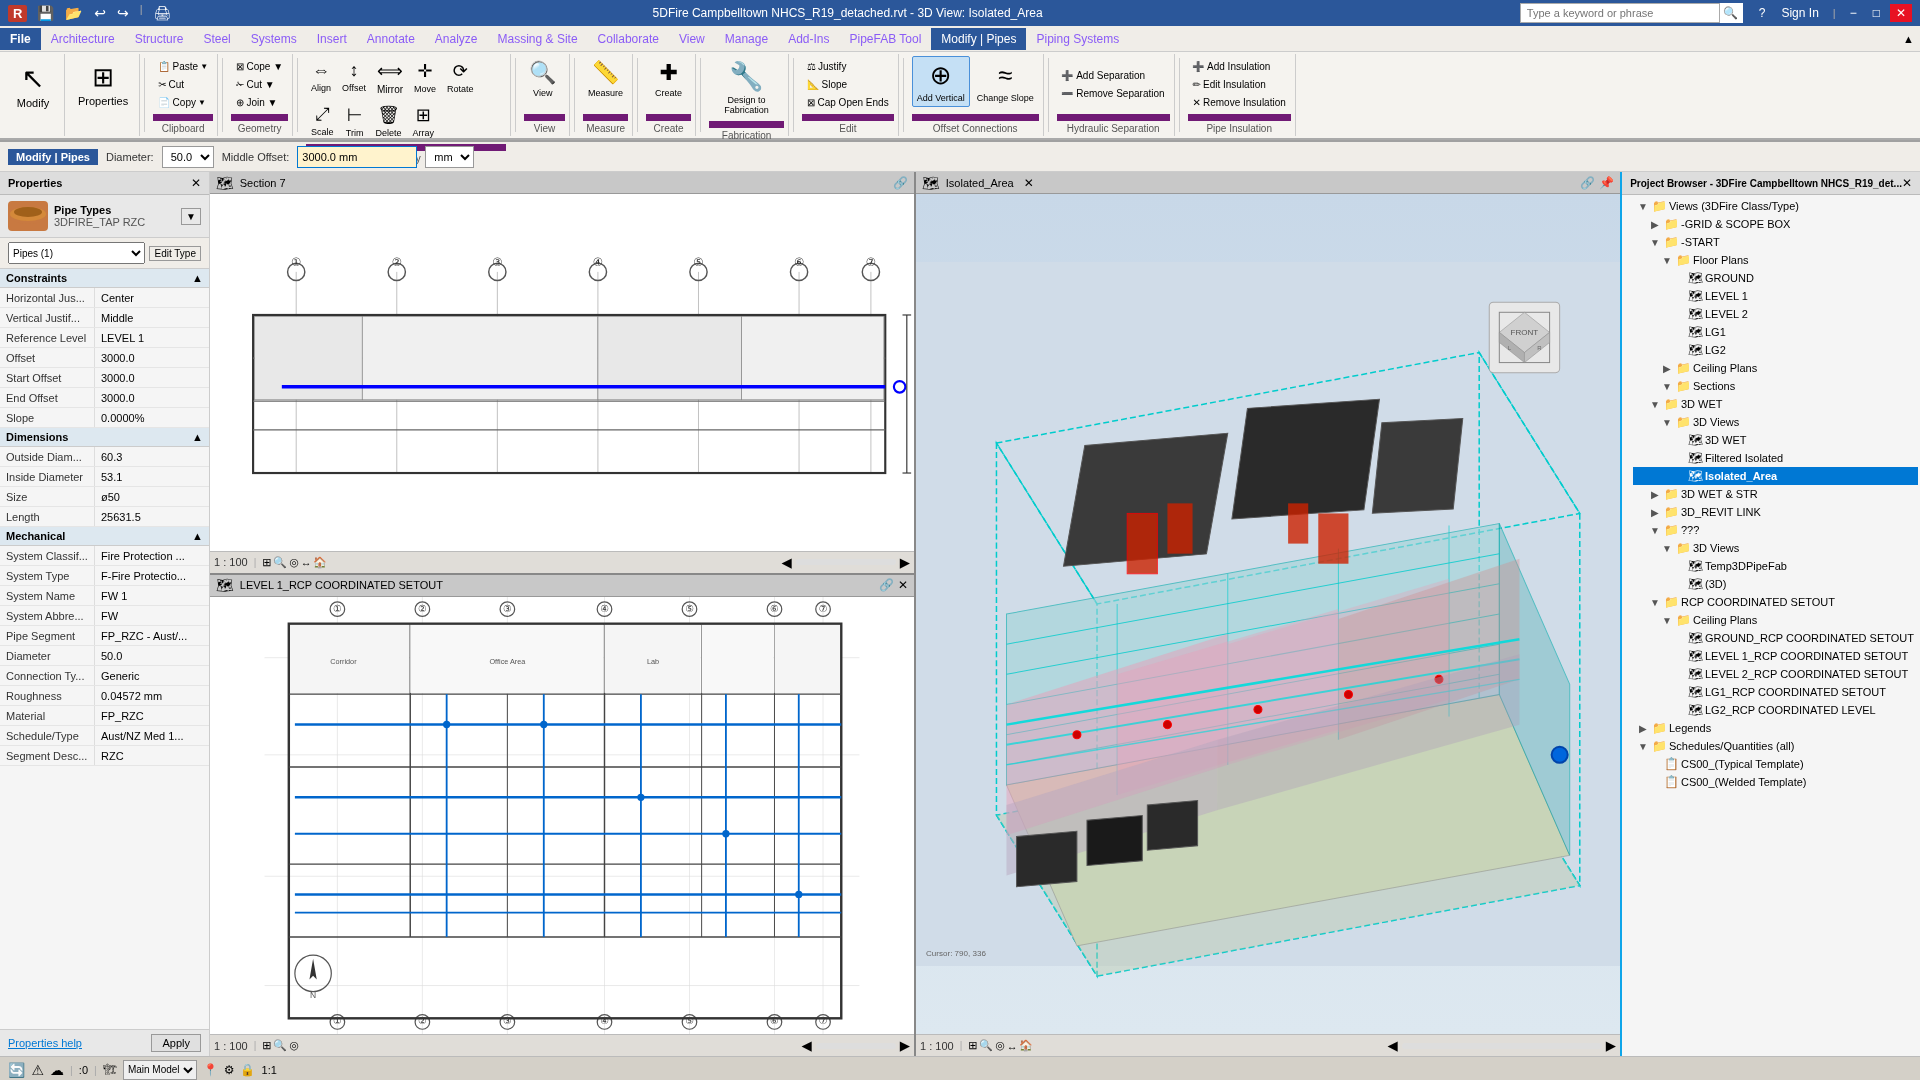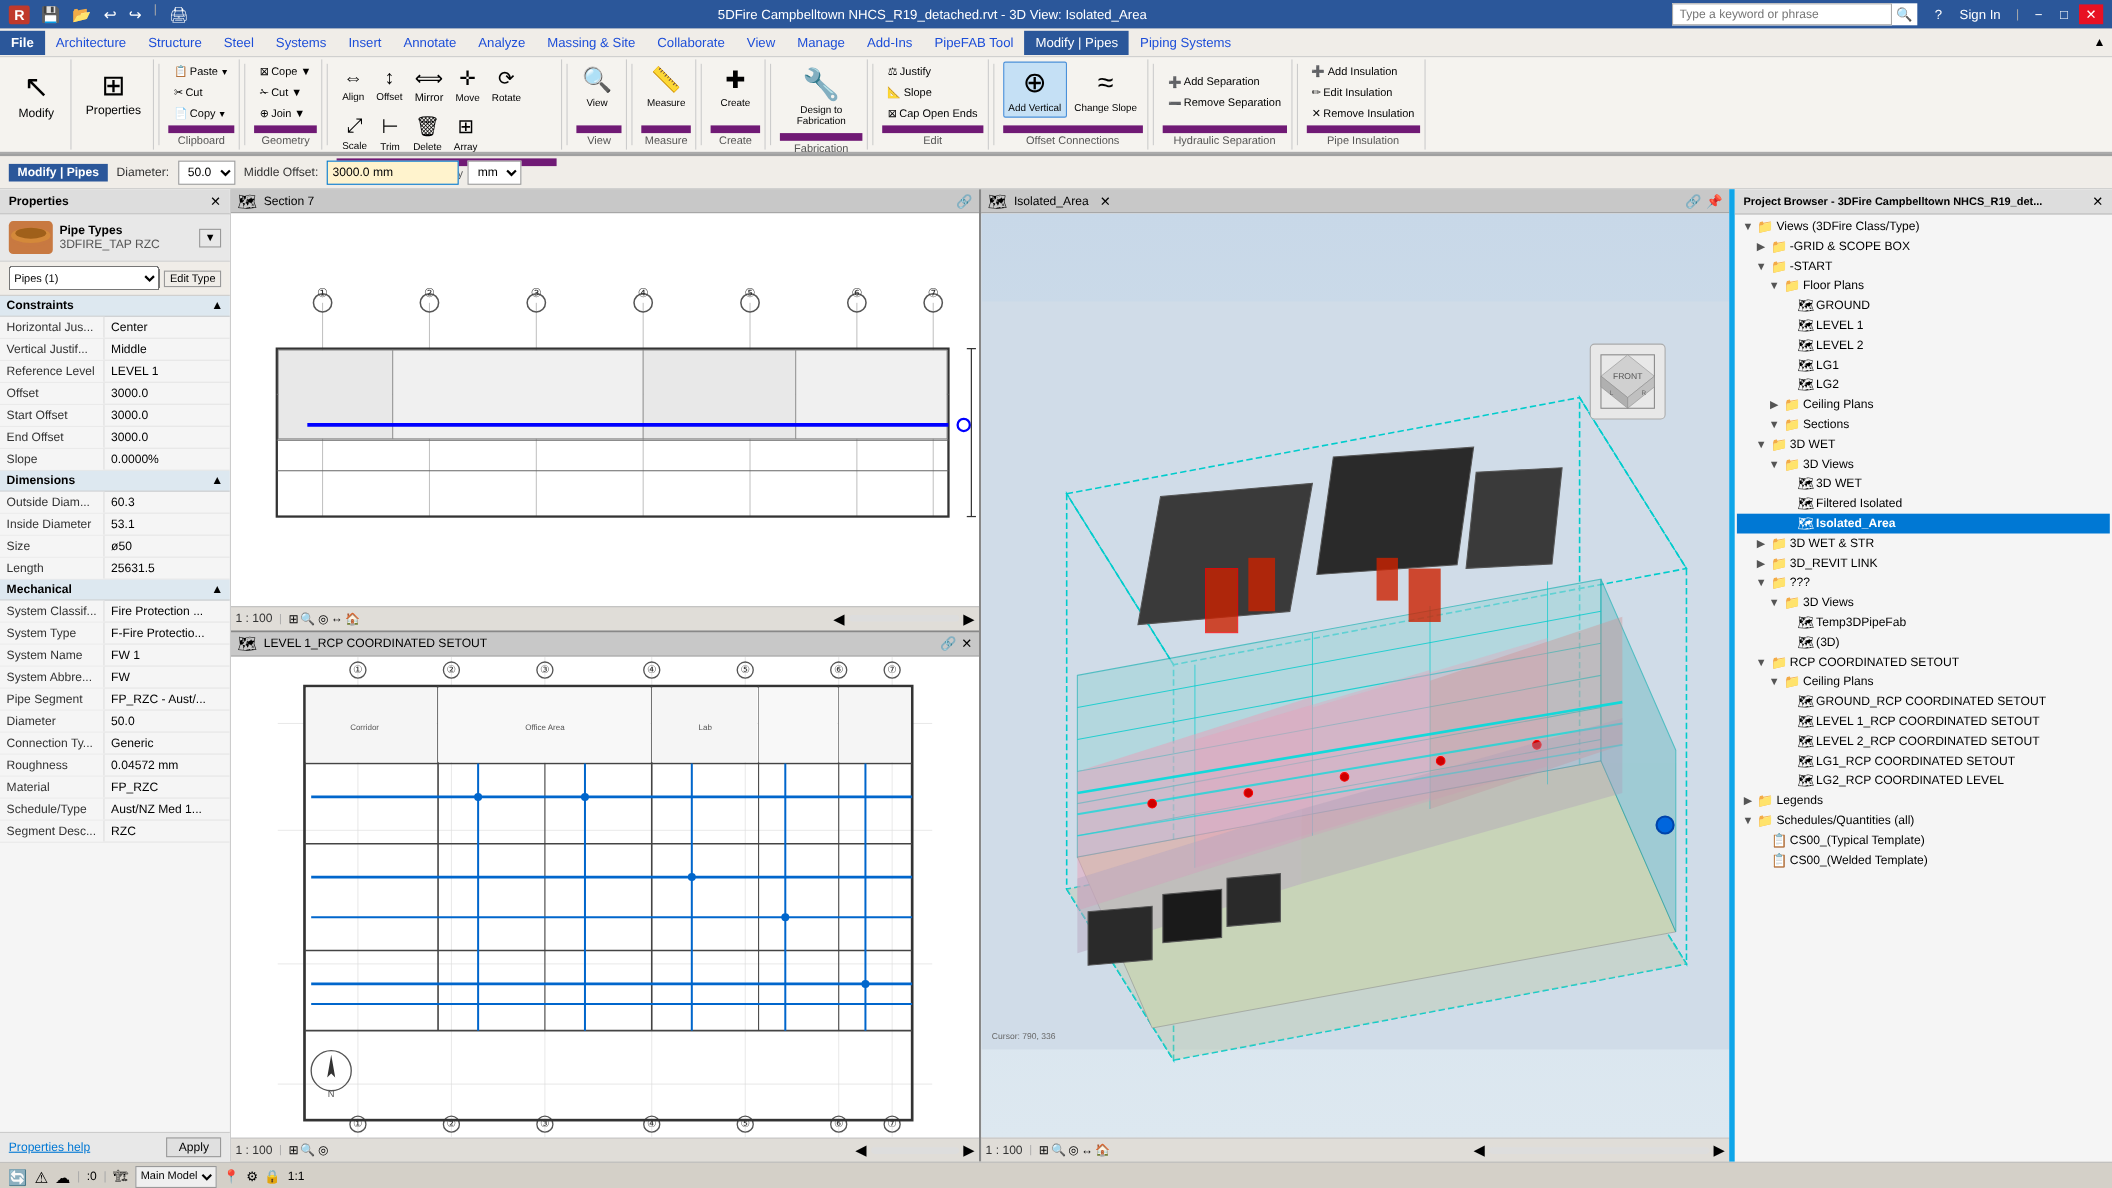--- a/index.html
+++ b/index.html
@@ -8,21 +8,21 @@
     
     #titlebar { background: #2b579a; color: white; height: 26px; display: flex; align-items: center; justify-content: space-between; padding: 0 8px; }
     #titlebar-left { display: flex; align-items: center; gap: 6px; }
     #titlebar-center { font-size: 12px; color: white; }
     #titlebar-right { display: flex; align-items: center; gap: 4px; }
     .title-btn { background: transparent; border: none; color: white; cursor: pointer; padding: 2px 6px; font-size: 12px; }
     .qa-btn { background: transparent; border: none; color: white; cursor: pointer; padding: 2px 4px; font-size: 14px; }
     
     
     #menubar { background: #f0ede8; height: 26px; display: flex; align-items: center; border-bottom: 1px solid #ccc; }
-    .menu-item { padding: 4px 10px; cursor: pointer; font-size: 12px; color: #1d4ed8; }
+    .menu-item { padding: 4px 10px; cursor: pointer; font-size: 12px; color: #8b5cf6; }
     .menu-item.active { background: #2b579a; color: white; }
     
     
     #ribbon { background: #f5f3ef; border-bottom: 2px solid #a0a0a0; display: flex; flex-direction: column; }
     #ribbon-content { display: flex; height: 90px; align-items: stretch; padding: 2px 4px; gap: 2px; }
     .ribbon-group { display: flex; flex-direction: column; border-right: 1px solid #ccc; padding: 2px 4px; min-width: 50px; }
     .ribbon-group-items { display: flex; align-items: flex-start; gap: 2px; flex: 1; }
     .ribbon-group-label { text-align: center; font-size: 10px; color: #555; padding-top: 2px; border-top: 7px solid #701a75; margin-top: 2px; }
     .ribbon-btn { display: flex; flex-direction: column; align-items: center; justify-content: flex-start; padding: 3px 4px; cursor: pointer; border: 1px solid transparent; border-radius: 2px; min-width: 40px; font-size: 10px; text-align: center; gap: 2px; }
     .ribbon-btn.active { background: #c5e0f5; border-color: #4a90d9; }
@@ -62,21 +62,21 @@
     .view-header { background: #c8c8c8; height: 22px; display: flex; align-items: center; padding: 0 6px; gap: 6px; border-bottom: 1px solid #999; font-size: 11px; }
     .view-title { font-weight: normal; }
     .view-content { flex: 1; overflow: hidden; position: relative; }
     .view-toolbar { background: #e0ddd8; height: 22px; display: flex; align-items: center; padding: 0 4px; gap: 2px; border-top: 1px solid #bbb; font-size: 10px; }
     .view-scale { font-size: 11px; color: #333; }
     
     
     #view-3d-content { background: #e5e8ea; flex: 1; position: relative; }
     
     
-    #project-browser { width: 348px; background: #f5f5f5; border-left: 5px solid #0ea5e9; display: flex; flex-direction: column; overflow: hidden; }
+    #project-browser { width: 300px; background: #f5f5f5; border-left: 2px solid #0ea5e9; display: flex; flex-direction: column; overflow: hidden; align-items: flex-end; }
     #pb-header { background: #ddd; padding: 4px 8px; font-size: 11px; font-weight: bold; display: flex; justify-content: space-between; align-items: center; border-bottom: 1px solid #bbb; }
     #pb-body { flex: 1; overflow-y: auto; padding: 2px; }
     .pb-item { display: flex; align-items: center; gap: 3px; padding: 2px 4px; cursor: pointer; font-size: 11px; white-space: nowrap; }
     .pb-item.selected { background: #0078d4; color: white; }
     .pb-expand { width: 12px; text-align: center; font-size: 10px; cursor: pointer; color: #555; flex-shrink: 0; }
     .pb-icon { width: 14px; text-align: center; font-size: 12px; flex-shrink: 0; }
     .pb-indent-1 { padding-left: 16px; }
     .pb-indent-2 { padding-left: 28px; }
     .pb-indent-3 { padding-left: 40px; }
     

